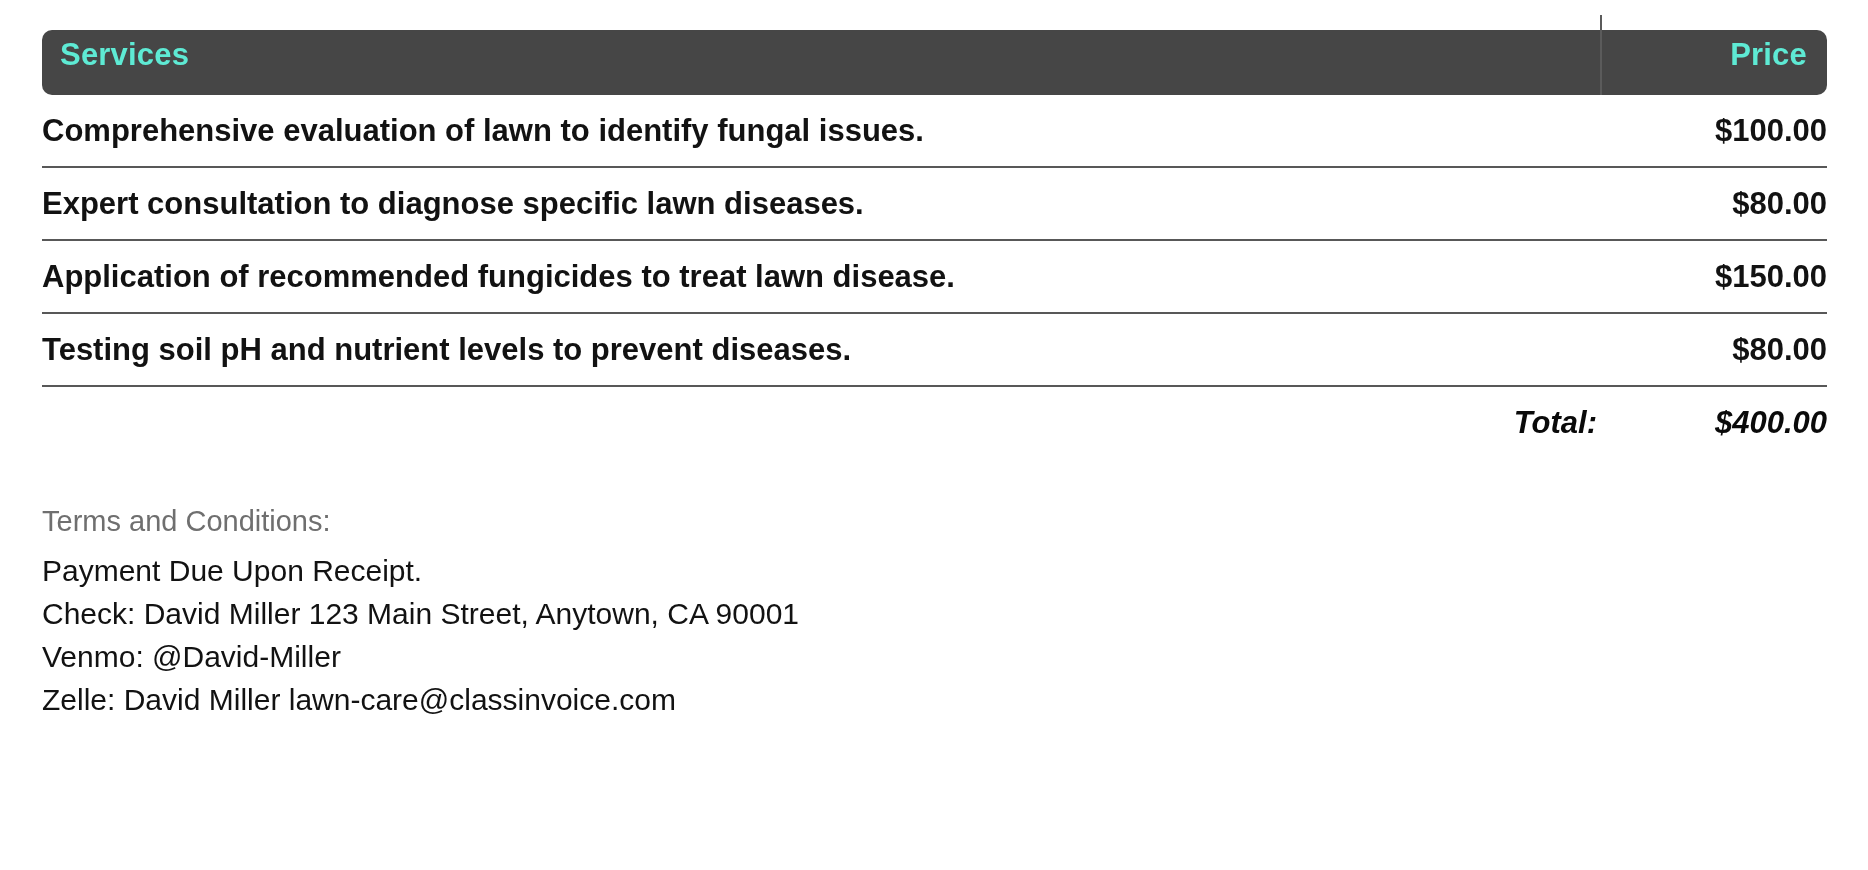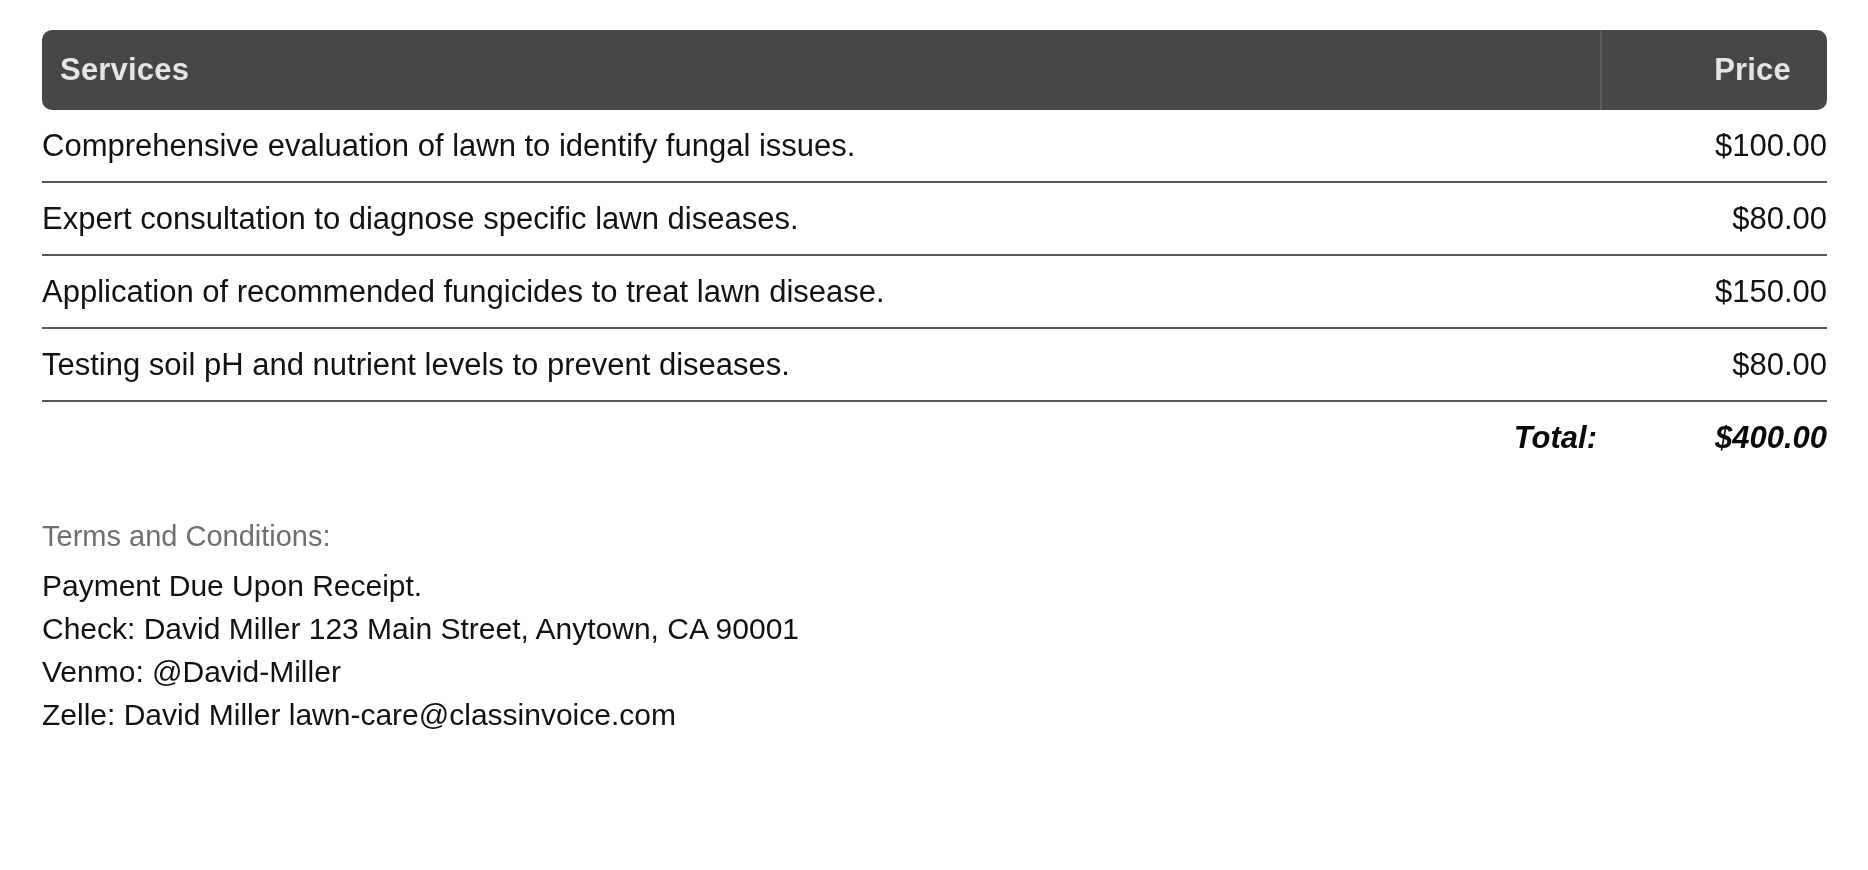--- a/index.html
+++ b/index.html
@@ -18,57 +18,58 @@
     position: relative;
     width: 1868px;
     height: 870px;
     box-sizing: border-box;
     padding: 30px 41px 0 42px;
   }
 
   
   .table-header {
     display: flex;
-    align-items: flex-start;
-    height: 80px;
+    align-items: flex-end;
+    height: 65px;
     background: #464646;
     border-radius: 10px;
-    color: #e5e5e5;
+    color: #5eead4;
     box-sizing: border-box;
   }
   .th-services {
     flex: 0 0 1560px;
     box-sizing: border-box;
     padding-left: 18px;
     font-size: 31px;
     font-weight: bold;
     letter-spacing: 0.2px;
     border-right: 2px solid #5b5b5b;
     line-height: 80px;
     height: 80px;
   }
   .th-price {
     flex: 1 1 auto;
     box-sizing: border-box;
-    padding-right: 36px;
+    padding-right: 20px;
     text-align: right;
     font-size: 31px;
     font-weight: bold;
     letter-spacing: 0.2px;
     line-height: 80px;
     height: 80px;
   }
 
   
   .row {
     display: flex;
     align-items: center;
     height: 73px;
     border-bottom: 2px solid #585858;
     box-sizing: border-box;
+    font-weight: bold;
   }
   .row .desc {
     flex: 1 1 auto;
     font-size: 31px;
     color: #121212;
     padding-left: 0px;
     white-space: nowrap;
   }
   .row .price {
     flex: 0 0 auto;

